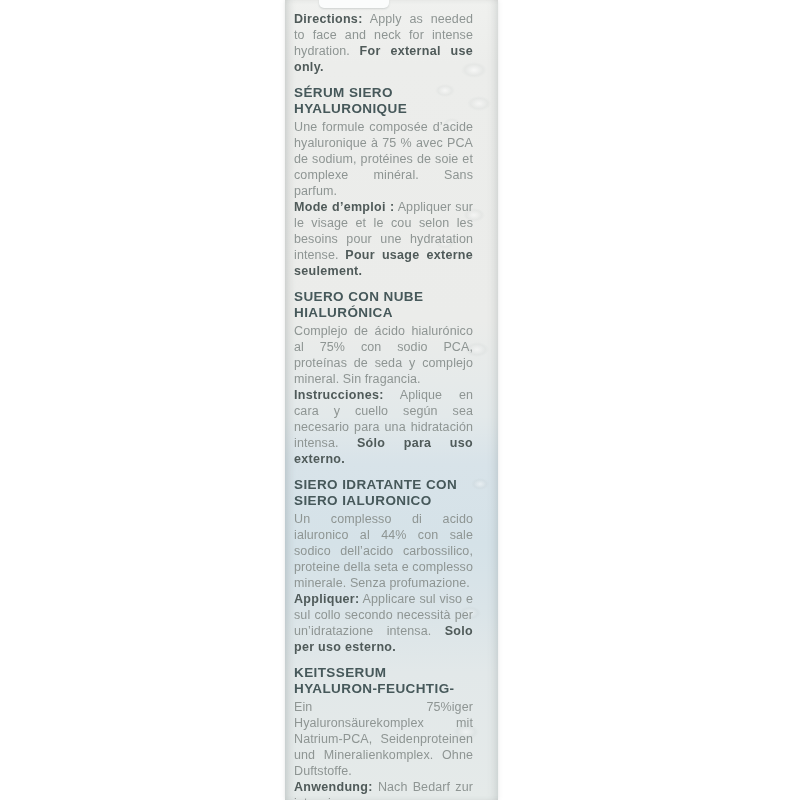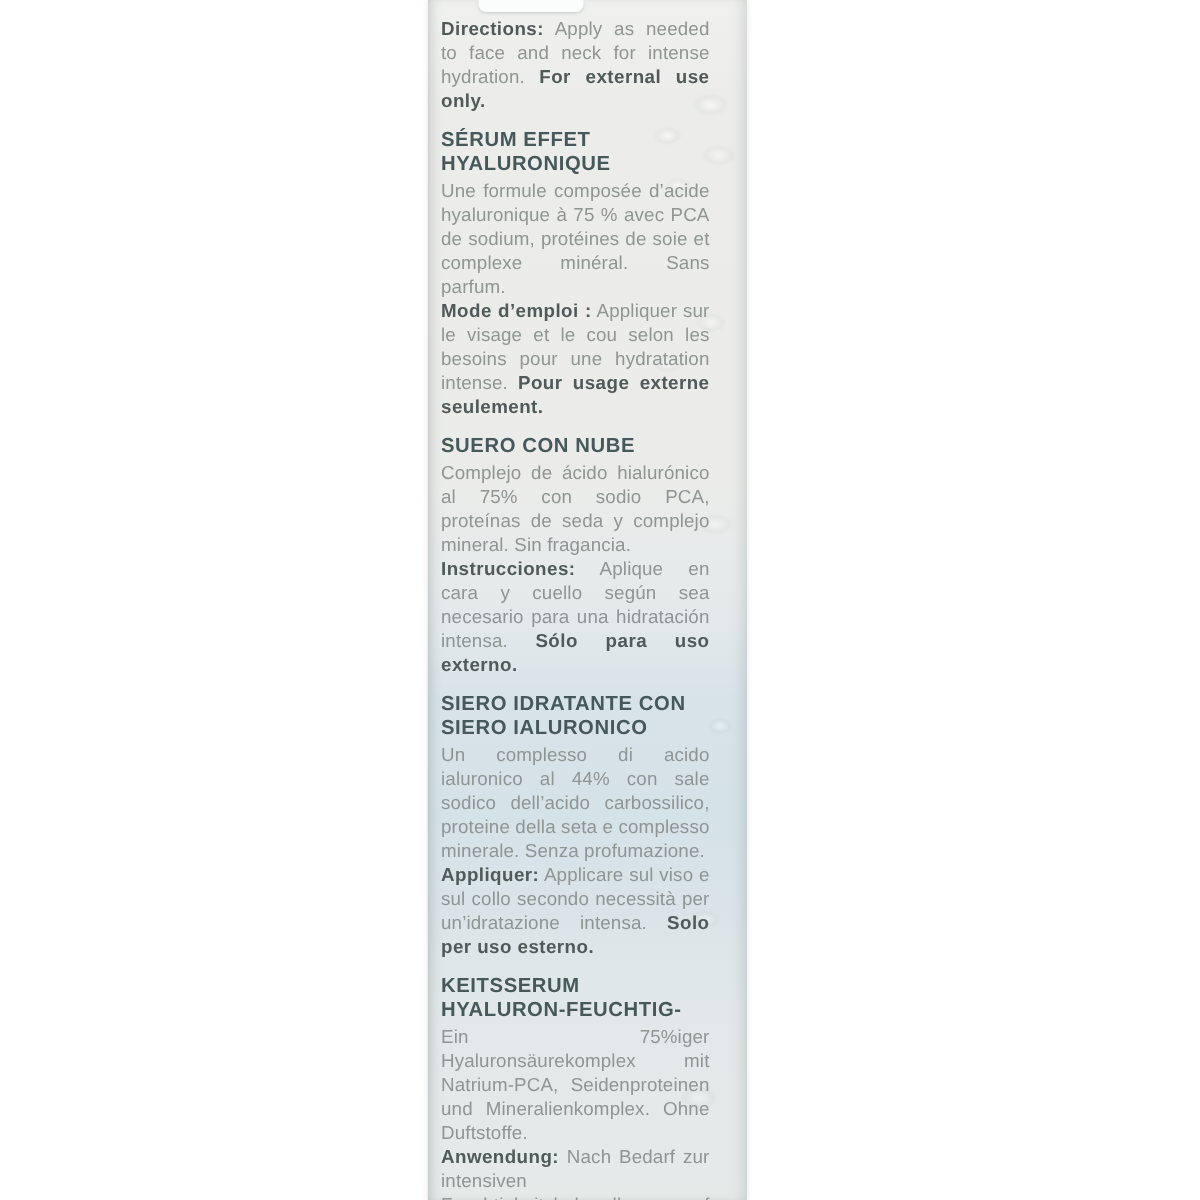--- a/index.html
+++ b/index.html
@@ -101,29 +101,30 @@
 <div class="stage">
   <div class="panel">
     <div class="droplets"></div>
     <div class="flap-tab"></div>
     <div class="text-column">
         <div class="section">
           <p class="para"><span class="run-bold">Directions:</span><span class="run"> Apply as needed to face and neck for intense hydration. </span><span class="run-bold">For external use only.</span></p>
         </div>
         <div class="section">
           <div class="heading">
-            <div class="heading-line">SÉRUM EFFET</div>
+            <div class="heading-line">SÉRUM SIERO</div>
             <div class="heading-line">HYALURONIQUE</div>
           </div>
           <p class="para"><span class="run">Une formule composée d’acide hyaluronique à 75 % avec PCA de sodium, protéines de soie et complexe minéral. Sans parfum.</span></p>
           <p class="para"><span class="run-bold">Mode d’emploi :</span><span class="run"> Appliquer sur le visage et le cou selon les besoins pour une hydratation intense. </span><span class="run-bold">Pour usage externe seulement.</span></p>
         </div>
         <div class="section">
           <div class="heading">
             <div class="heading-line">SUERO CON NUBE</div>
+            <div class="heading-line">HIALURÓNICA</div>
           </div>
           <p class="para"><span class="run">Complejo de ácido hialurónico al 75% con sodio PCA, proteínas de seda y complejo mineral. Sin fragancia.</span></p>
           <p class="para"><span class="run-bold">Instrucciones:</span><span class="run"> Aplique en cara y cuello según sea necesario para una hidratación intensa. </span><span class="run-bold">Sólo para uso externo.</span></p>
         </div>
         <div class="section">
           <div class="heading">
             <div class="heading-line">SIERO IDRATANTE CON</div>
             <div class="heading-line">SIERO IALURONICO</div>
           </div>
           <p class="para"><span class="run">Un complesso di acido ialuronico al 44% con sale sodico dell’acido carbossilico, proteine della seta e complesso minerale. Senza profumazione.</span></p>

